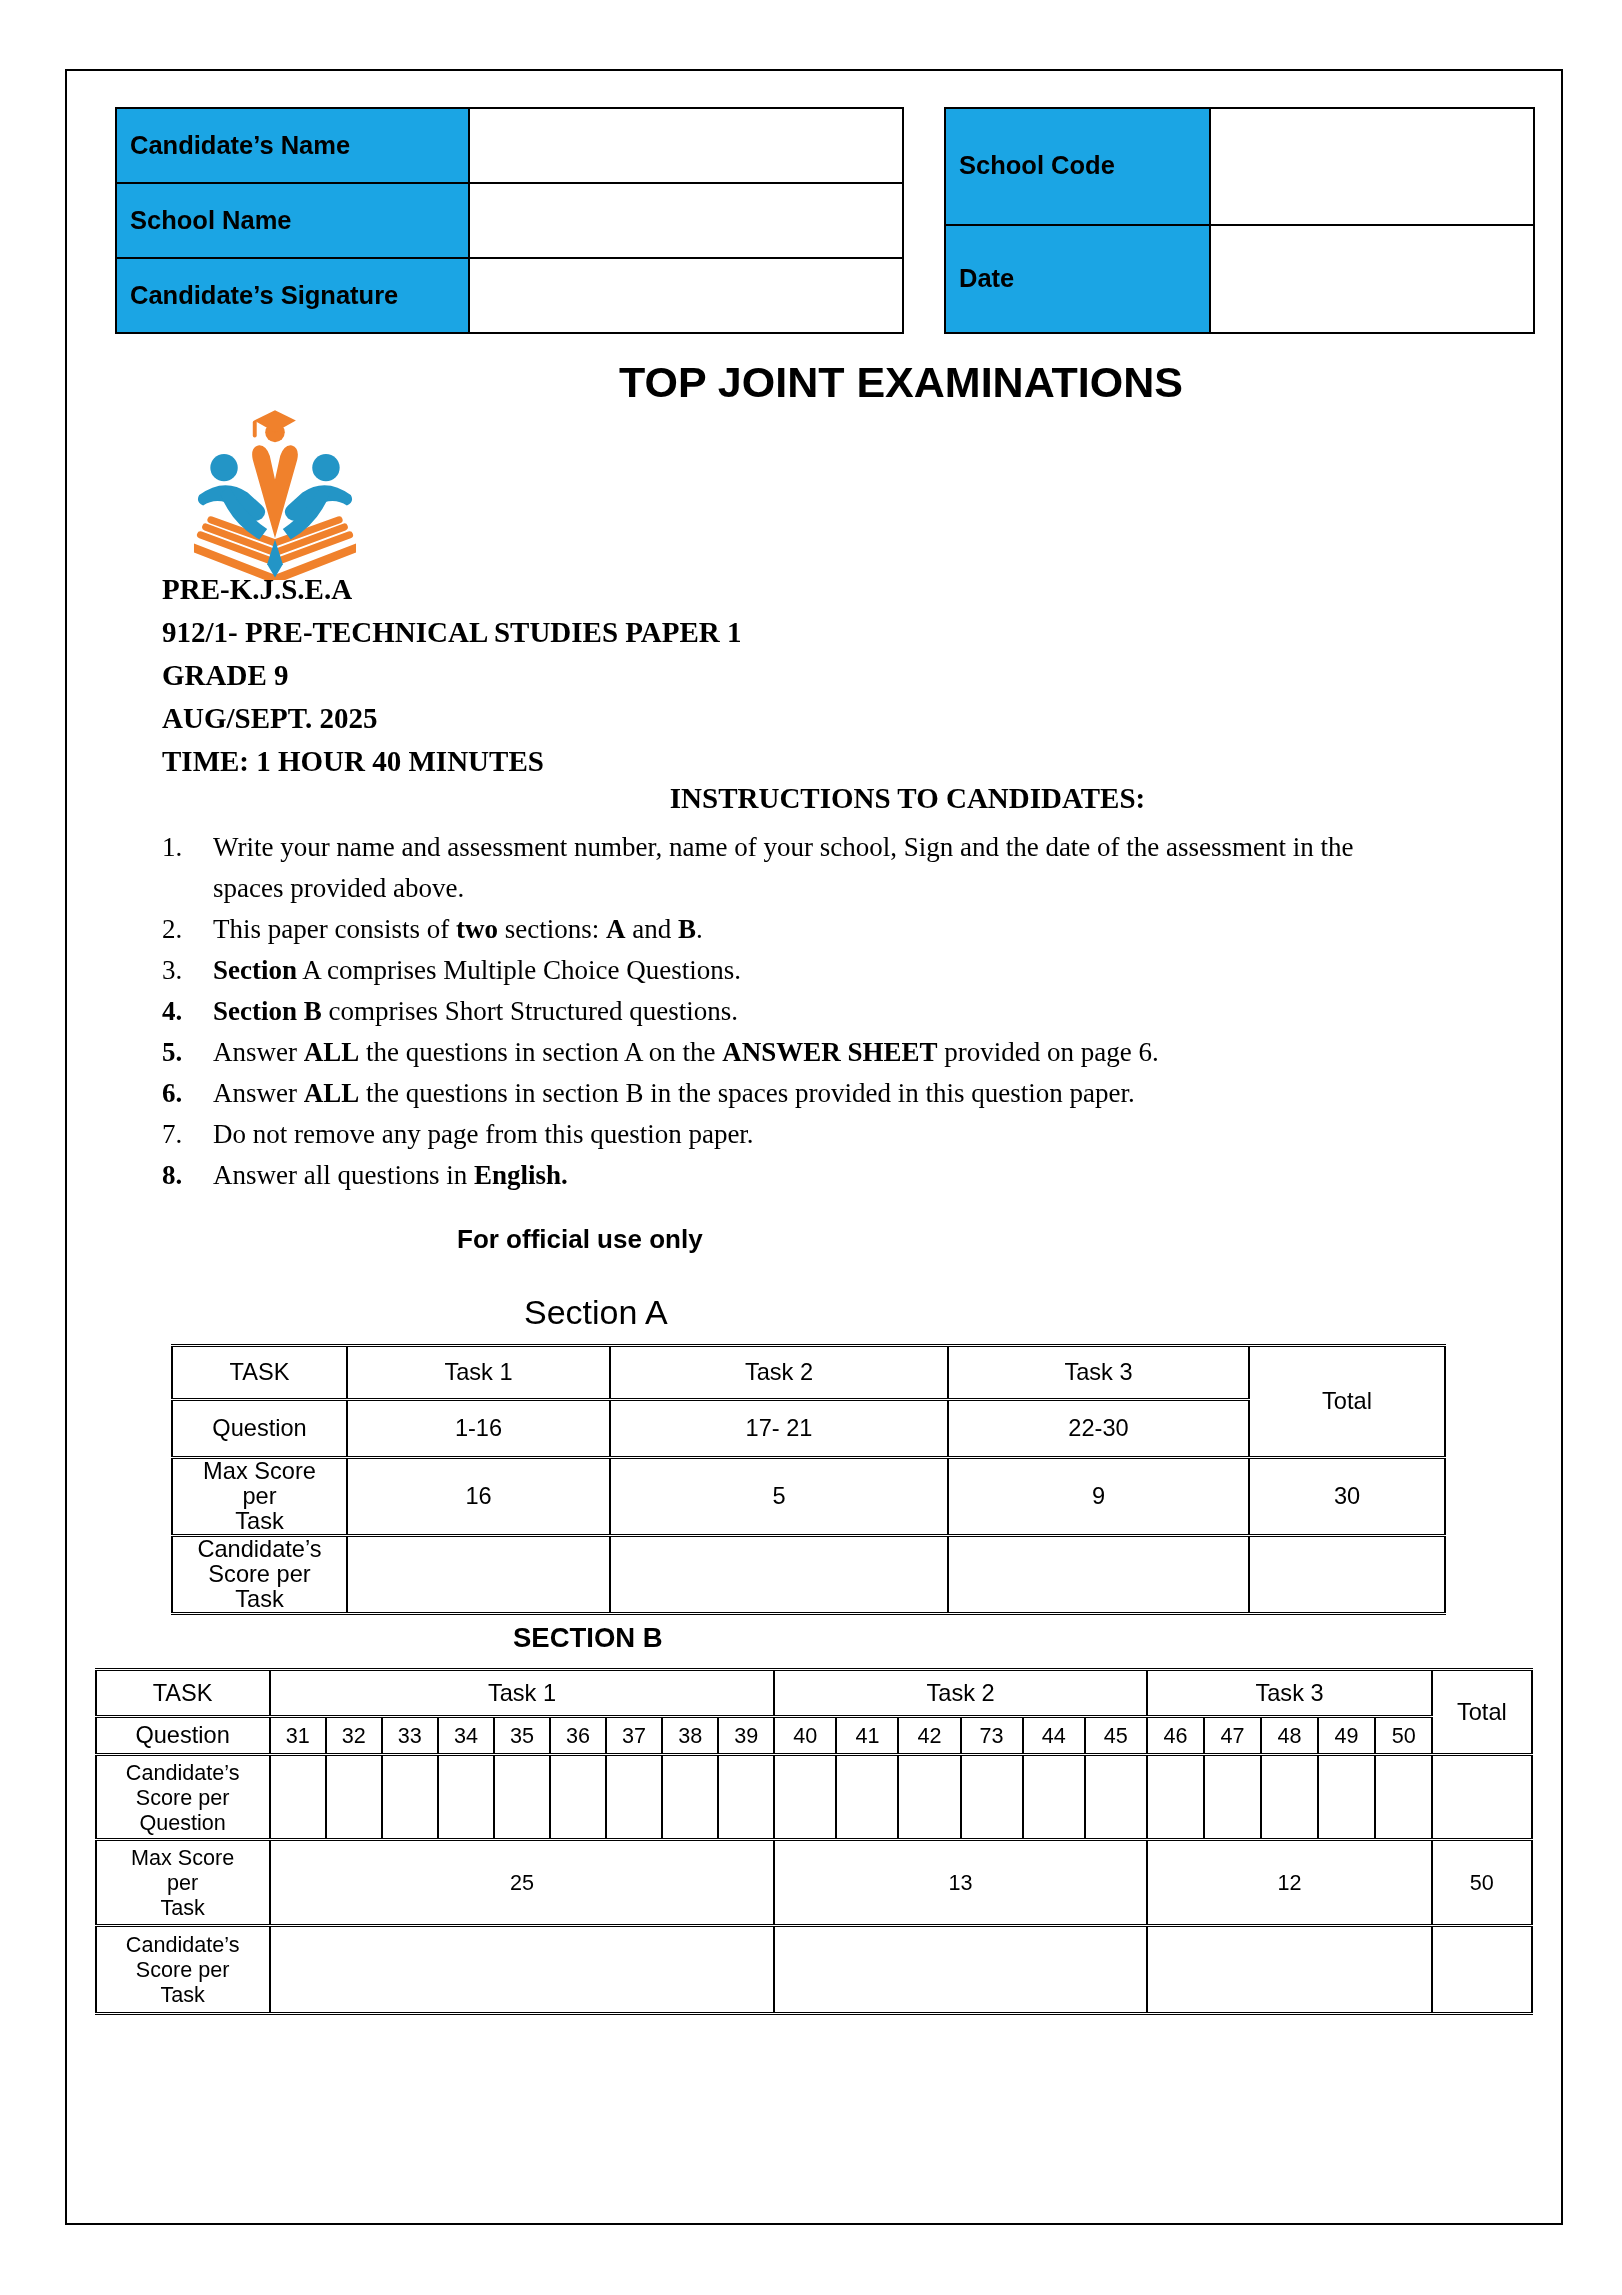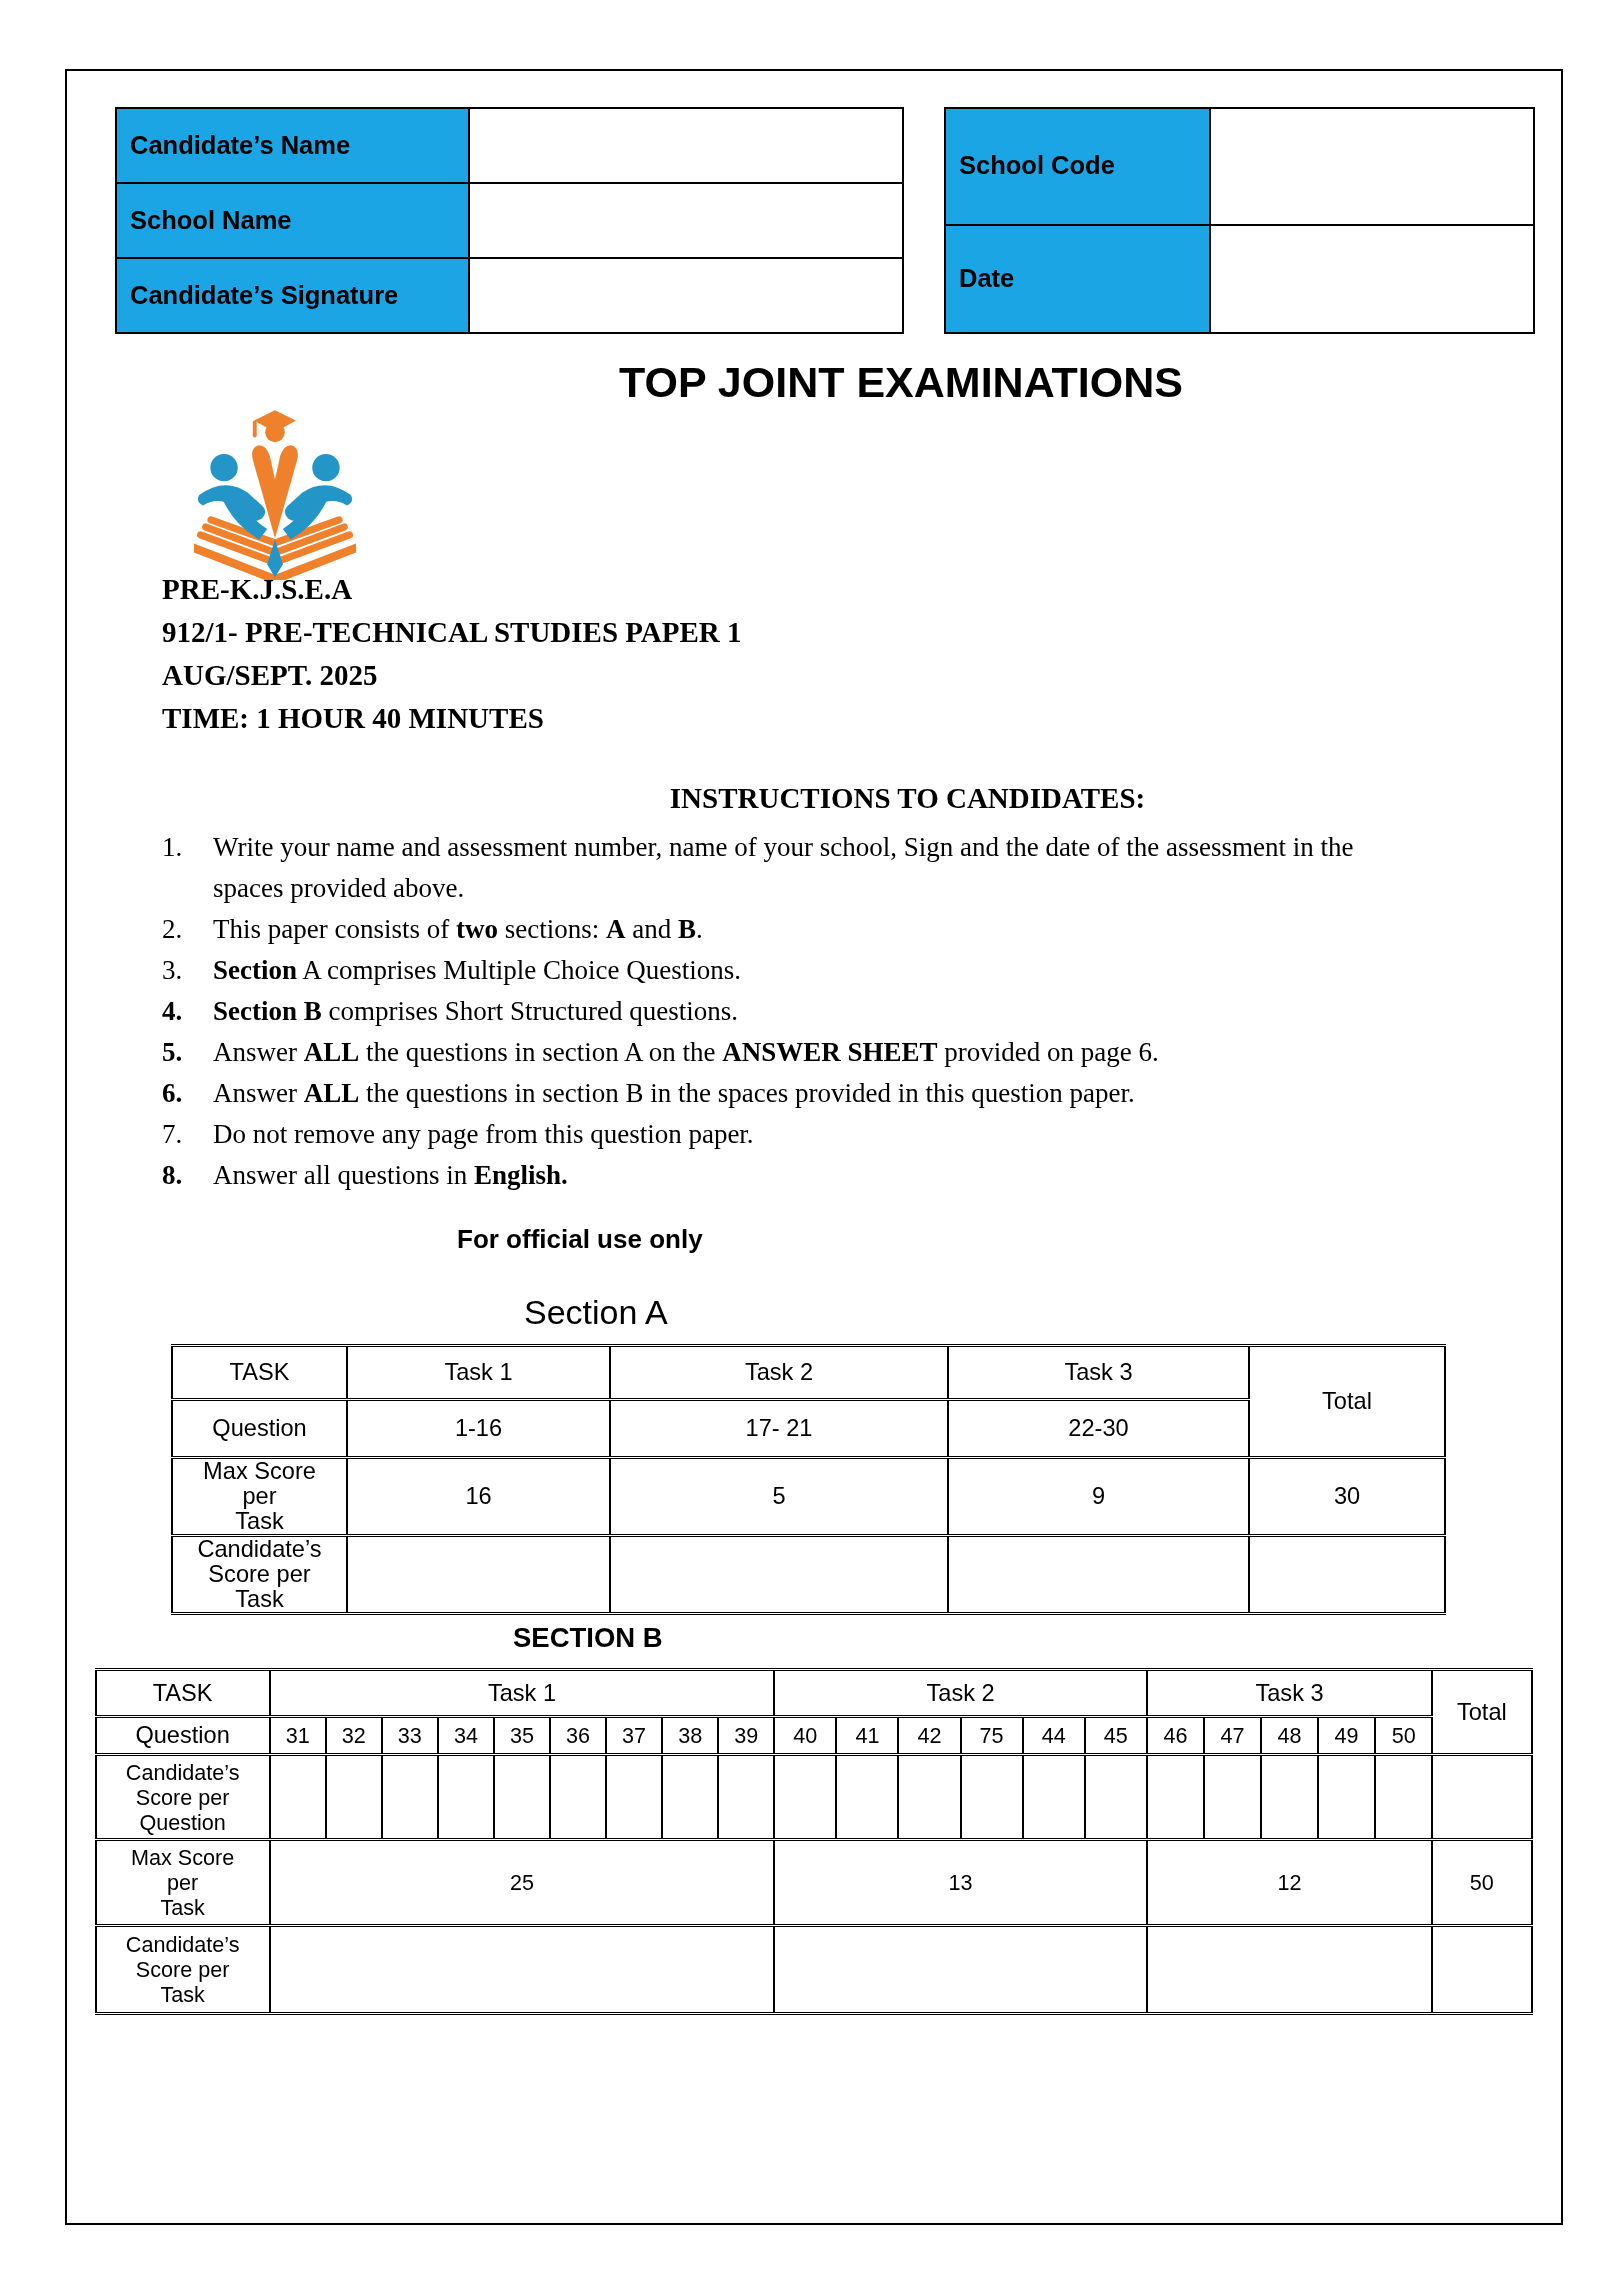--- a/index.html
+++ b/index.html
@@ -124,20 +124,21 @@
         <path d="M118,56 L150,40 L182,56 L150,74 Z"></path>
         <rect x="116" y="56" width="6" height="26" rx="3"></rect>
       </g>
     </svg>
 
     <div class="title-line">TOP JOINT EXAMINATIONS</div>
 
     <div class="paper-info">
       <div>PRE-K.J.S.E.A</div>
       <div>912/1- PRE-TECHNICAL STUDIES PAPER 1</div>
+      <div>GRADE 9</div>
       <div>AUG/SEPT. 2025</div>
       <div>TIME: 1 HOUR 40 MINUTES</div>
     </div>
 
     <div class="instr-heading">INSTRUCTIONS TO CANDIDATES:</div>
     <div class="instr-list">
       <div class="instr-item">
         <span class="instr-marker">1.</span>
         <span class="instr-text"><span>Write your name and assessment number, name of your school, Sign and the date of the assessment in the spaces provided above.</span></span>
       </div>
@@ -259,21 +260,21 @@
         <td>33</td>
         <td>34</td>
         <td>35</td>
         <td>36</td>
         <td>37</td>
         <td>38</td>
         <td>39</td>
         <td>40</td>
         <td>41</td>
         <td>42</td>
-        <td>75</td>
+        <td>73</td>
         <td>44</td>
         <td>45</td>
         <td>46</td>
         <td>47</td>
         <td>48</td>
         <td>49</td>
         <td>50</td>
       </tr>
       <tr style="height:85px">
         <td class="rlabel">Candidate’s

